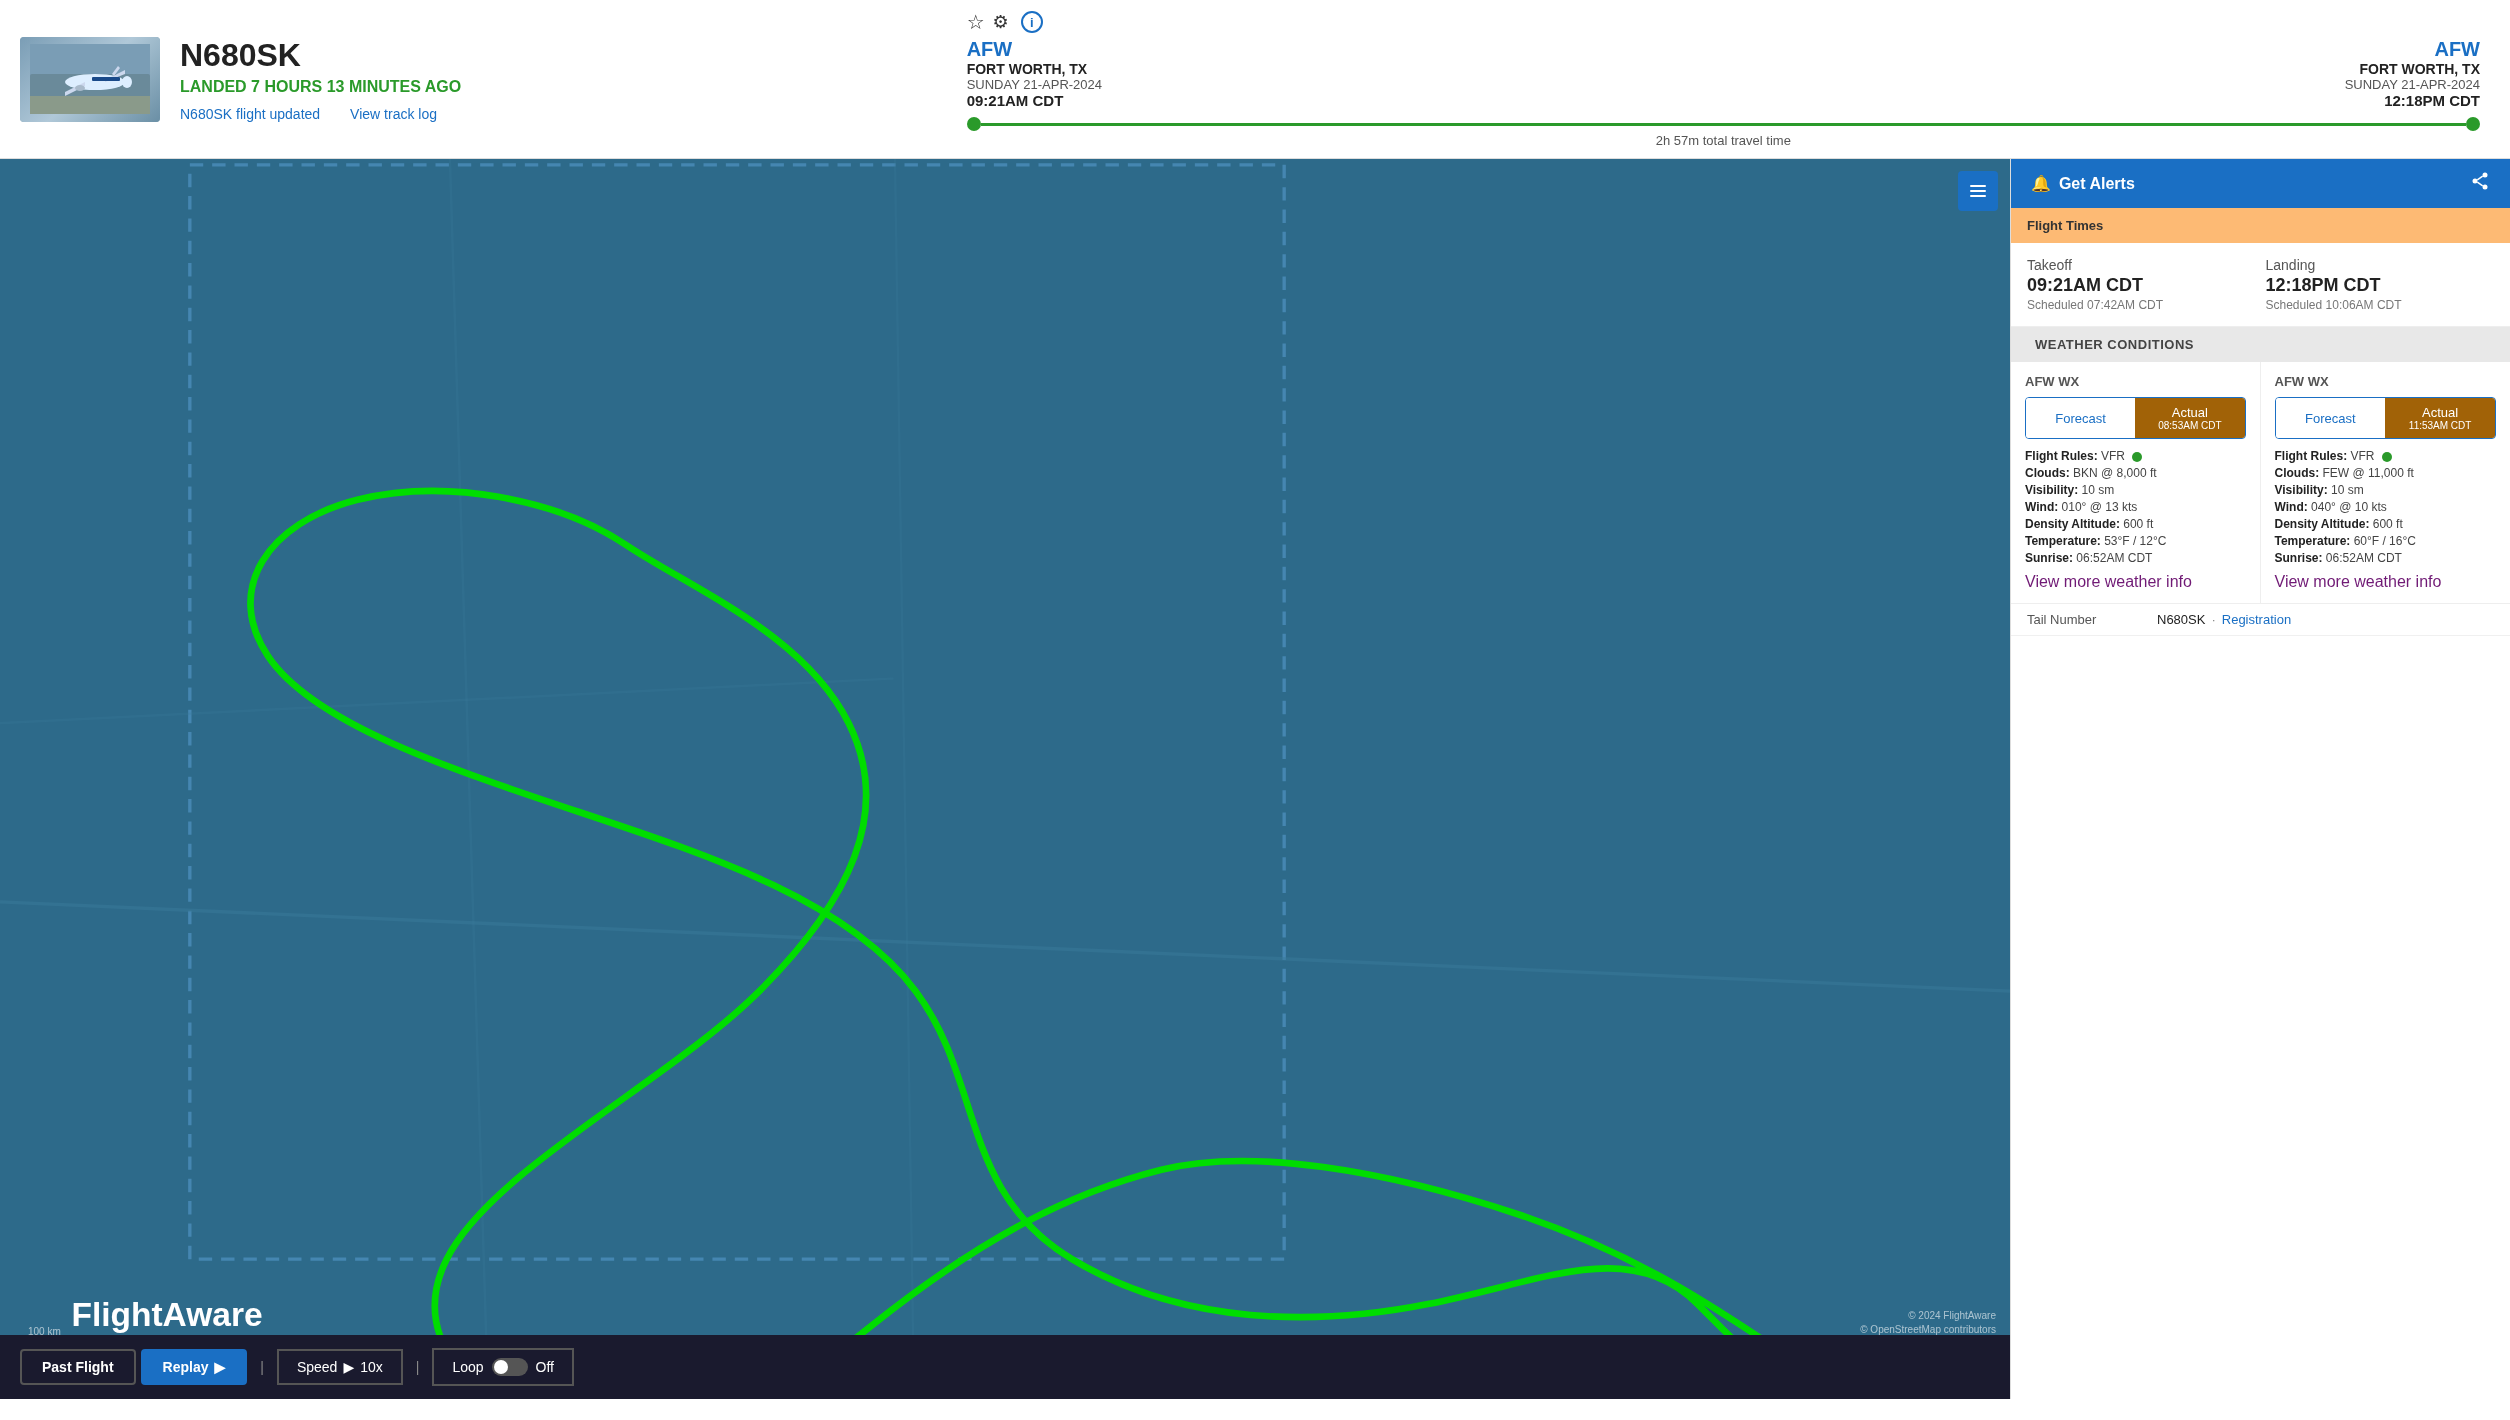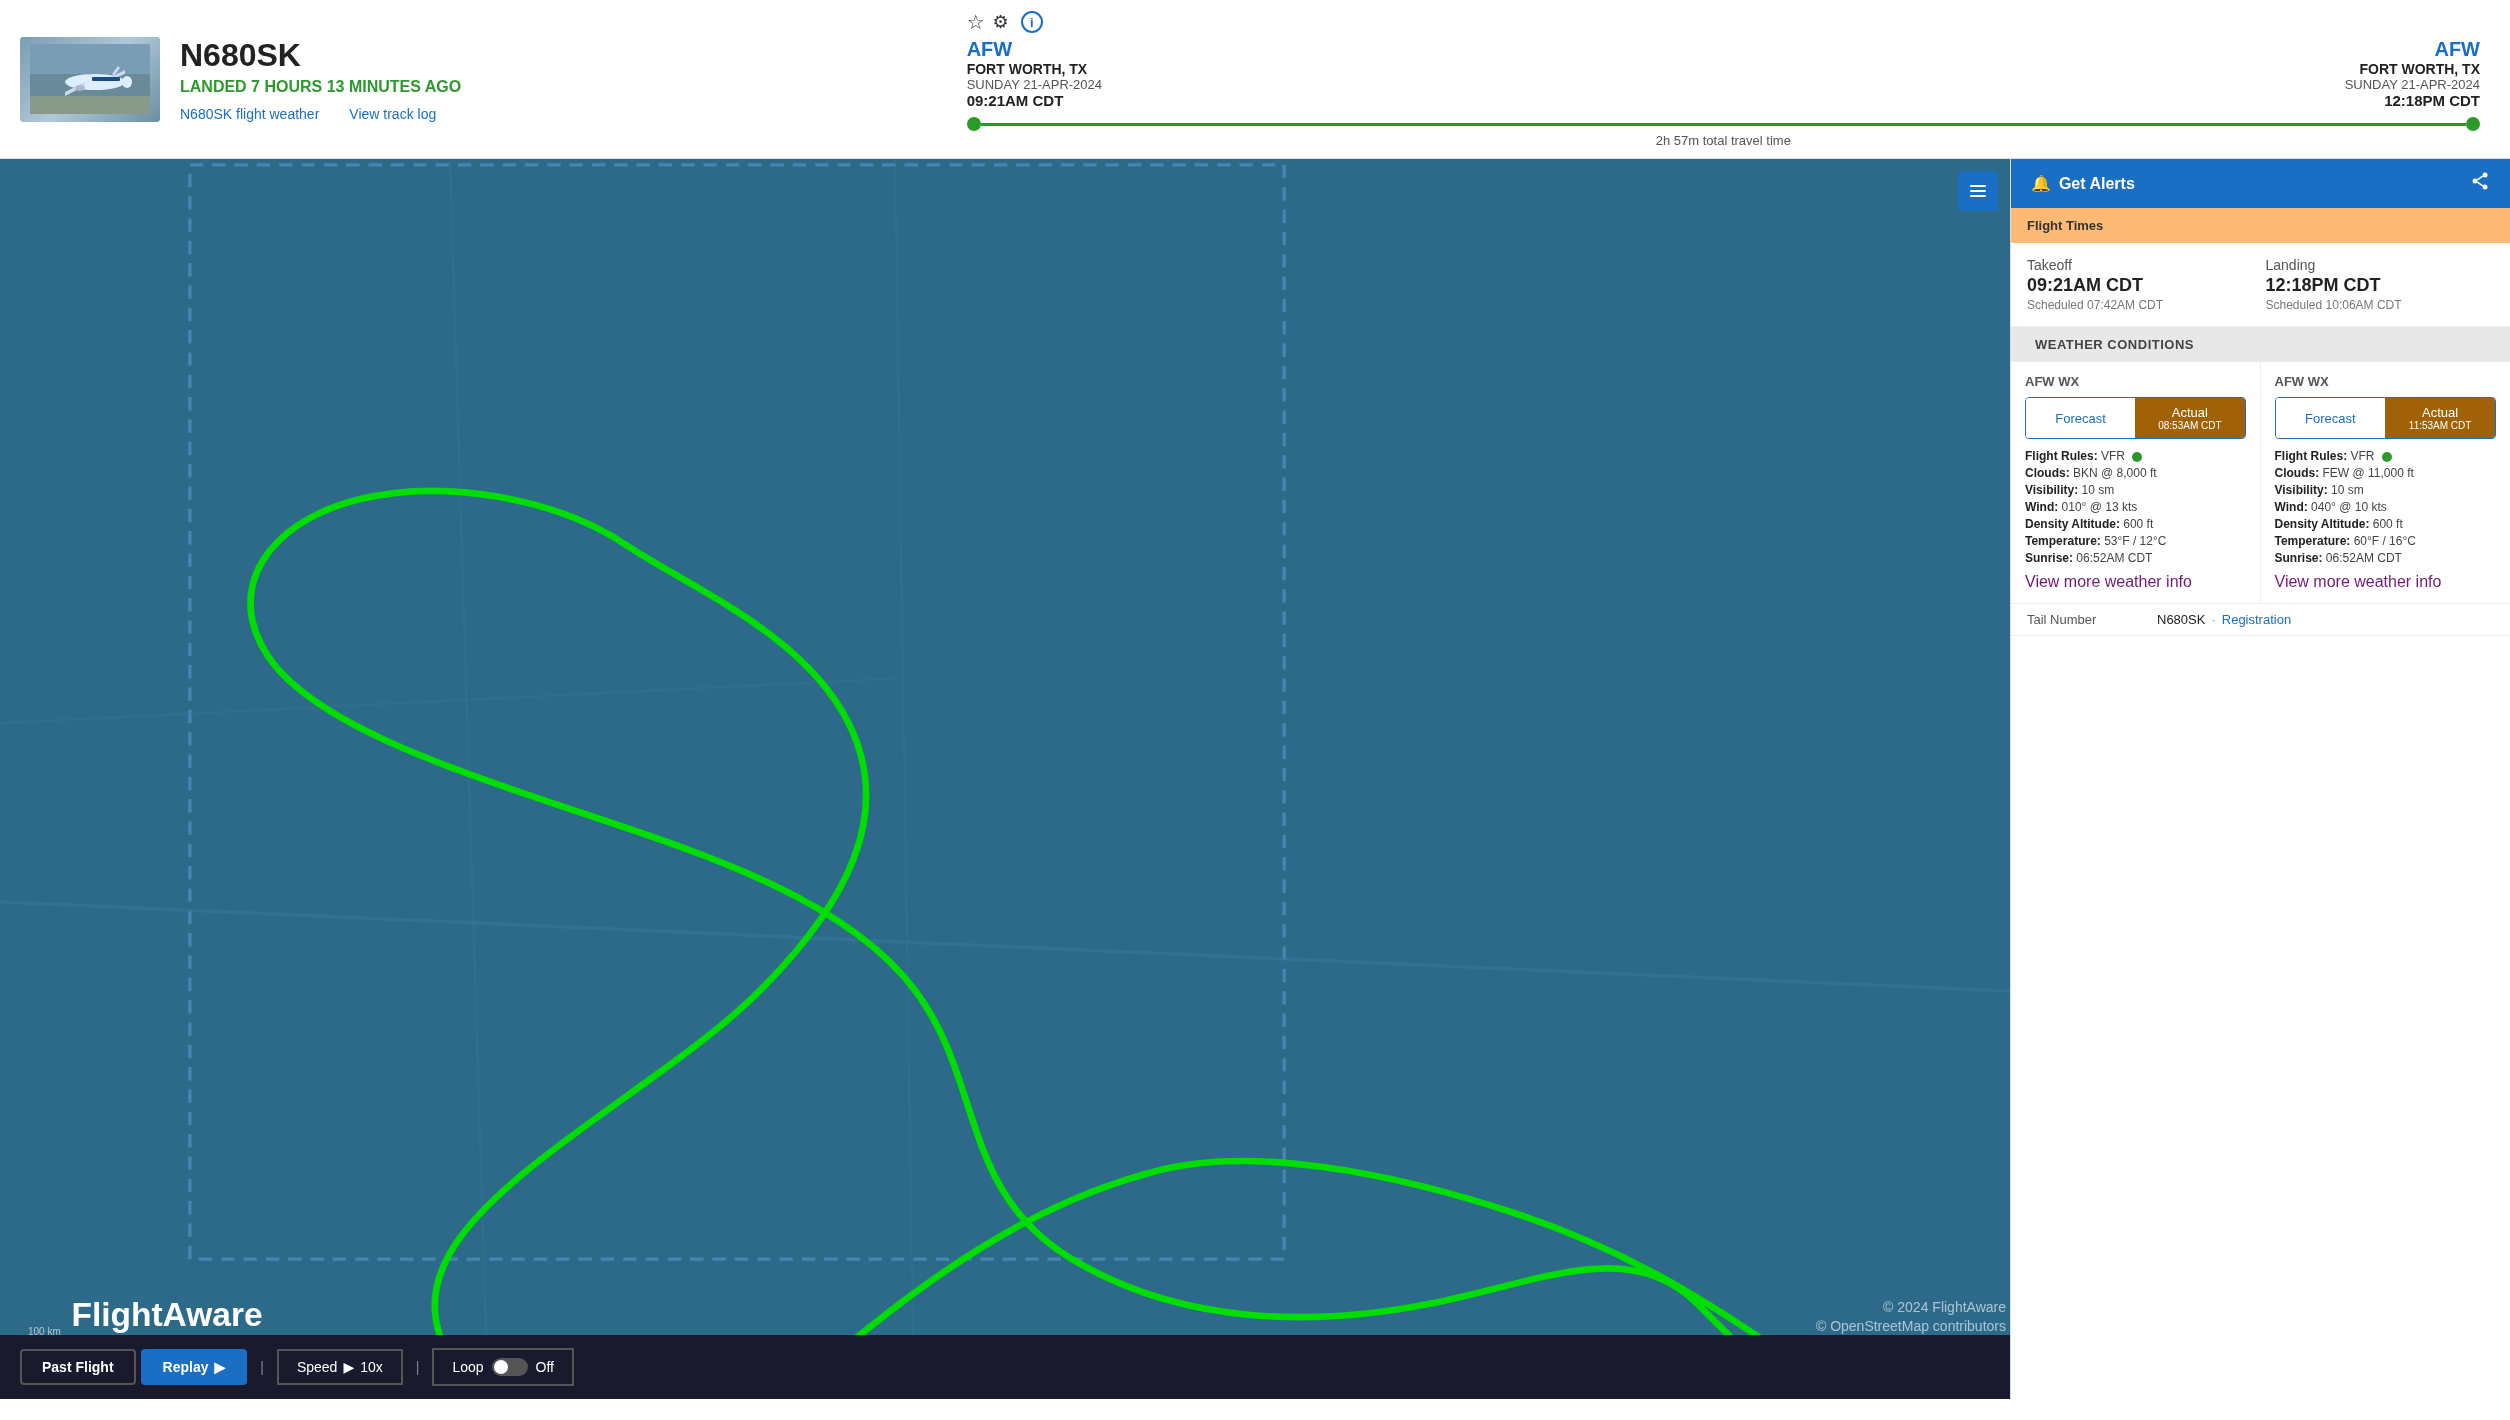--- a/index.html
+++ b/index.html
@@ -101,21 +101,21 @@
 
         <rect x="62" y="33" width="28" height="4" fill="#1a4a8a" rx="1"></rect>
       </svg>
     </div>
   </div>
 
   <div class="header-info">
     <div class="tail-number">N680SK</div>
     <div class="status-text">LANDED 7 HOURS 13 MINUTES AGO</div>
     <div class="header-links">
-      <a href="#">N680SK flight weather</a>
+      <a href="#">N680SK flight updated</a>
       <a href="#">View track log</a>
     </div>
   </div>
 
   <div style="flex:2; display:flex; flex-direction:column; align-items:center; padding: 0 10px;">
     <div style="display:flex; align-items:center; gap:8px; margin-bottom:4px; align-self:flex-start;">
       <span style="font-size:20px; cursor:pointer;">☆</span>
       <span style="font-size:18px; cursor:pointer;">⚙</span>
       <span style="display:inline-flex;align-items:center;justify-content:center;width:22px;height:22px;border:2px solid #1a6fc4;border-radius:50%;color:#1a6fc4;font-size:13px;font-weight:bold;margin-left:4px;">i</span>
     </div>
@@ -188,21 +188,21 @@
         <text x="32" y="570" fill="white" font-size="15" font-weight="bold">FlightAware</text>
         <text x="32" y="587" fill="rgba(255,255,255,0.6)" font-size="9">✈</text>
       </svg>
 
       <div style="position:absolute;bottom:62px;left:28px;color:rgba(255,255,255,0.6);font-size:10px;">
         <span>100 km</span>
       </div>
       <div style="position:absolute;bottom:50px;left:28px;color:rgba(255,255,255,0.6);font-size:10px;">
         <span>50 mi</span>
       </div>
-      <div style="position:absolute;bottom:62px;right:4px;color:rgba(255,255,255,0.6);font-size:14px;text-align:right;line-height:1.4;">
+      <div style="position:absolute;bottom:62px;right:14px;color:rgba(255,255,255,0.6);font-size:10px;text-align:right;line-height:1.4;">
         © 2024 FlightAware<br>© OpenStreetMap contributors
       </div>
 
       <button class="layers-btn" style="position:absolute;top:12px;right:12px;">
         <svg width="20" height="20" viewBox="0 0 20 20" fill="white">
           <rect x="2" y="4" width="16" height="2" rx="1"></rect>
           <rect x="2" y="9" width="16" height="2" rx="1"></rect>
           <rect x="2" y="14" width="16" height="2" rx="1"></rect>
         </svg>
       </button>

